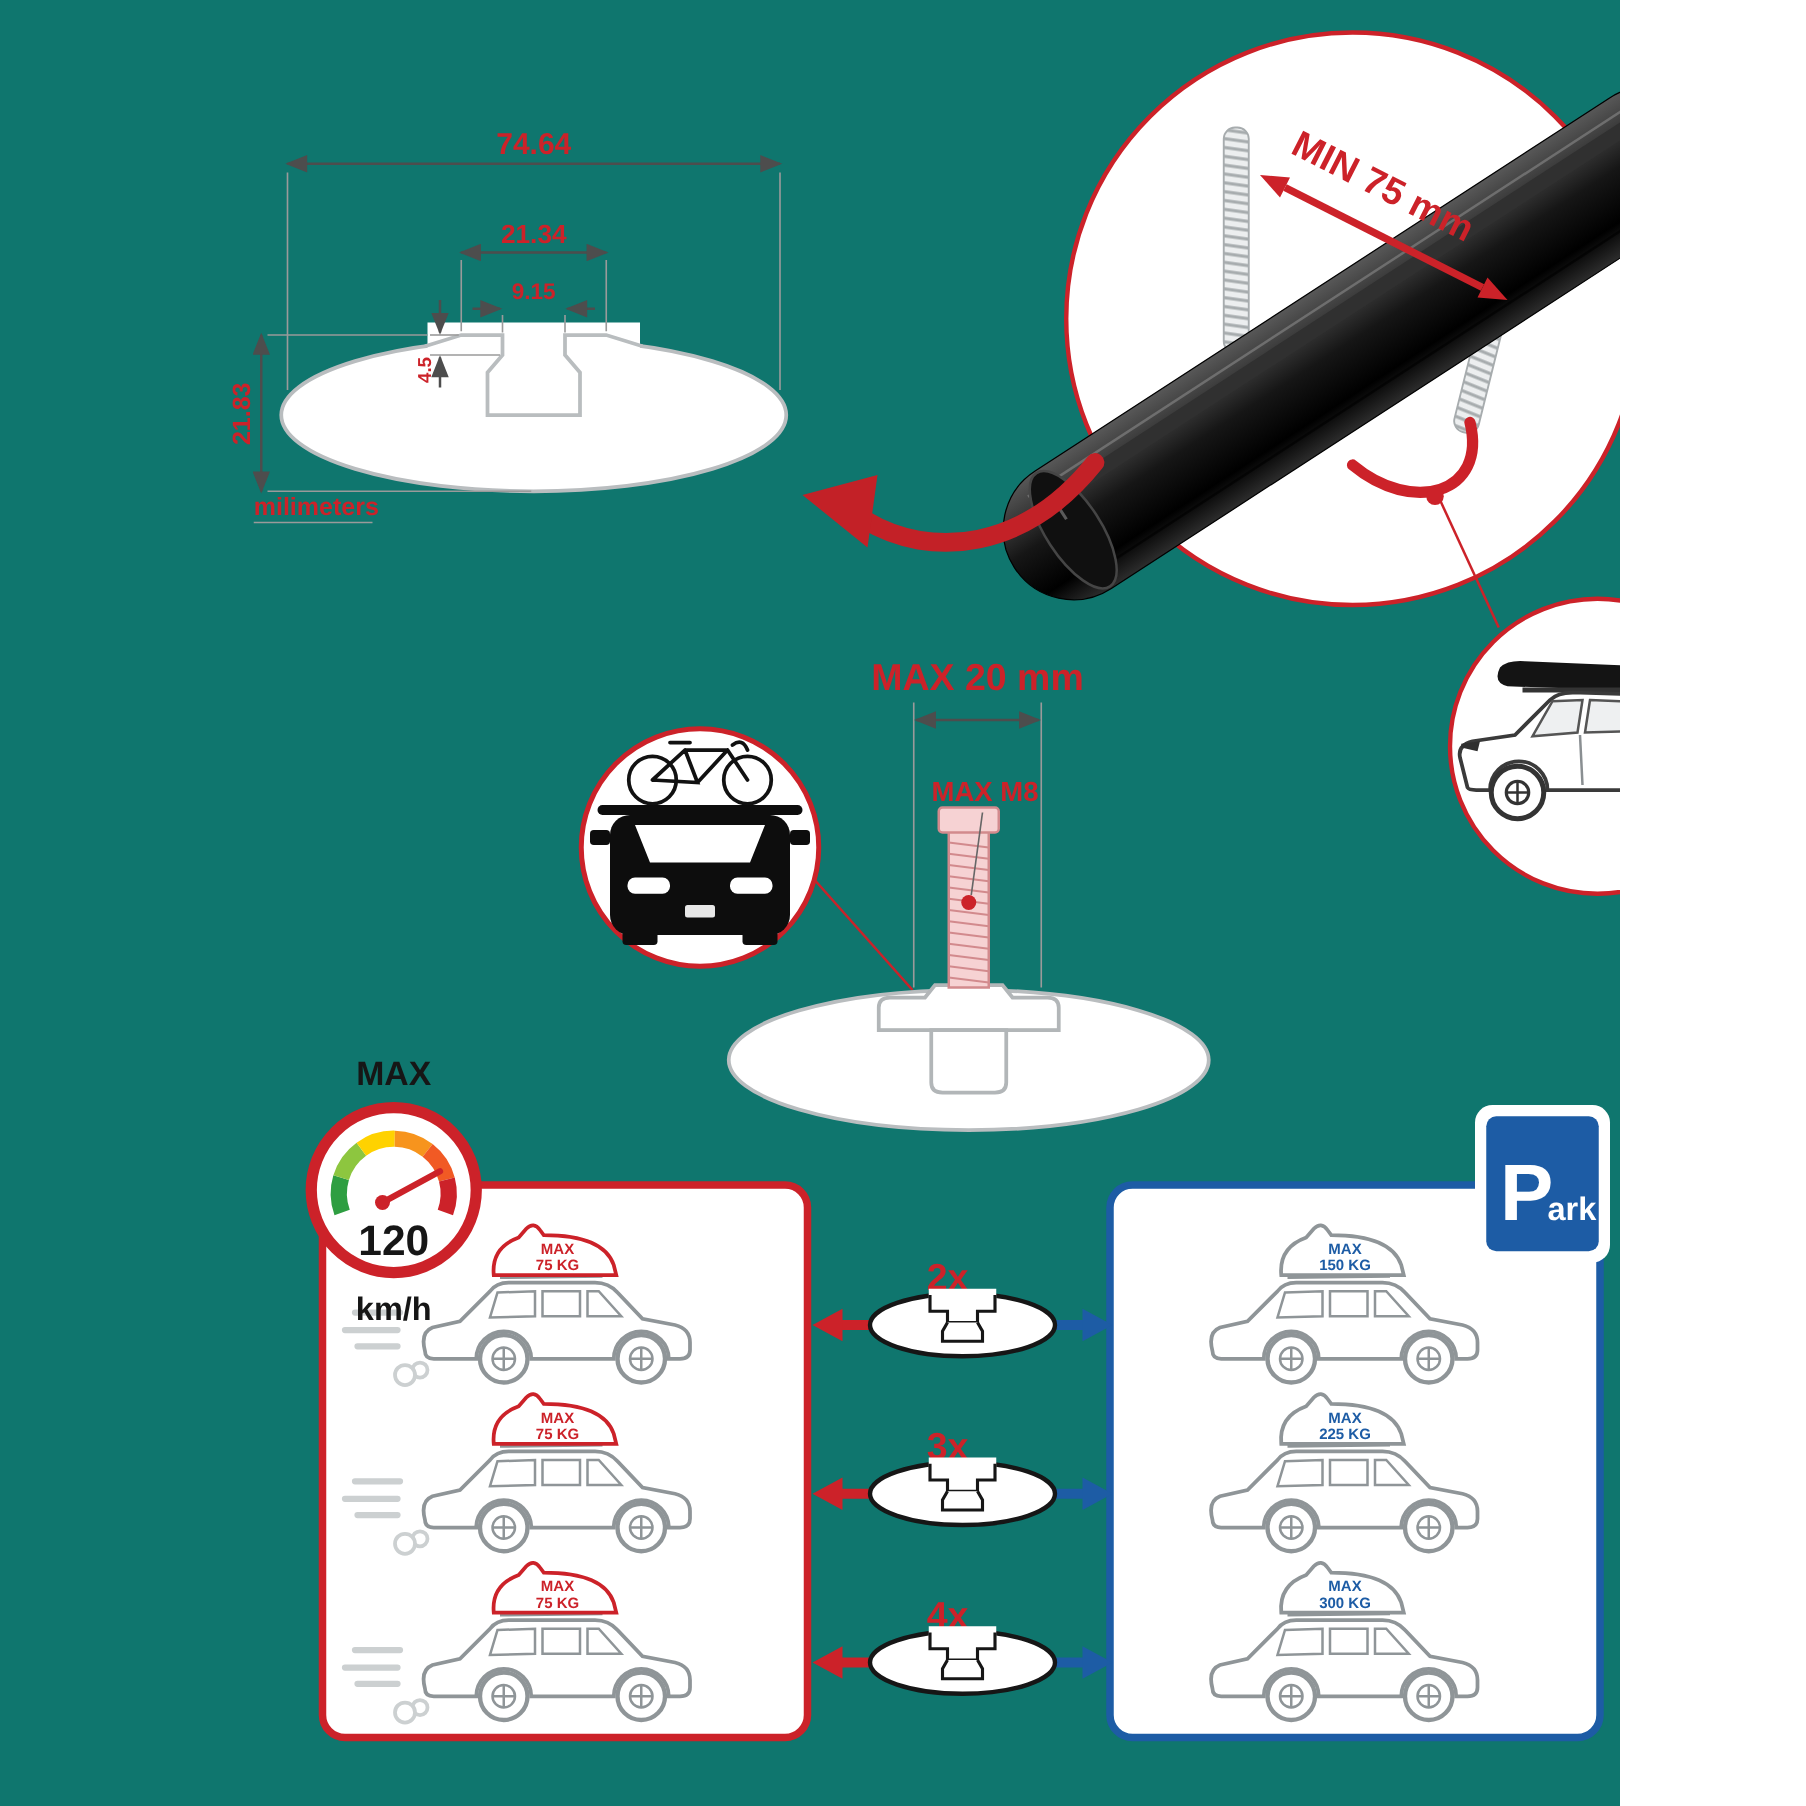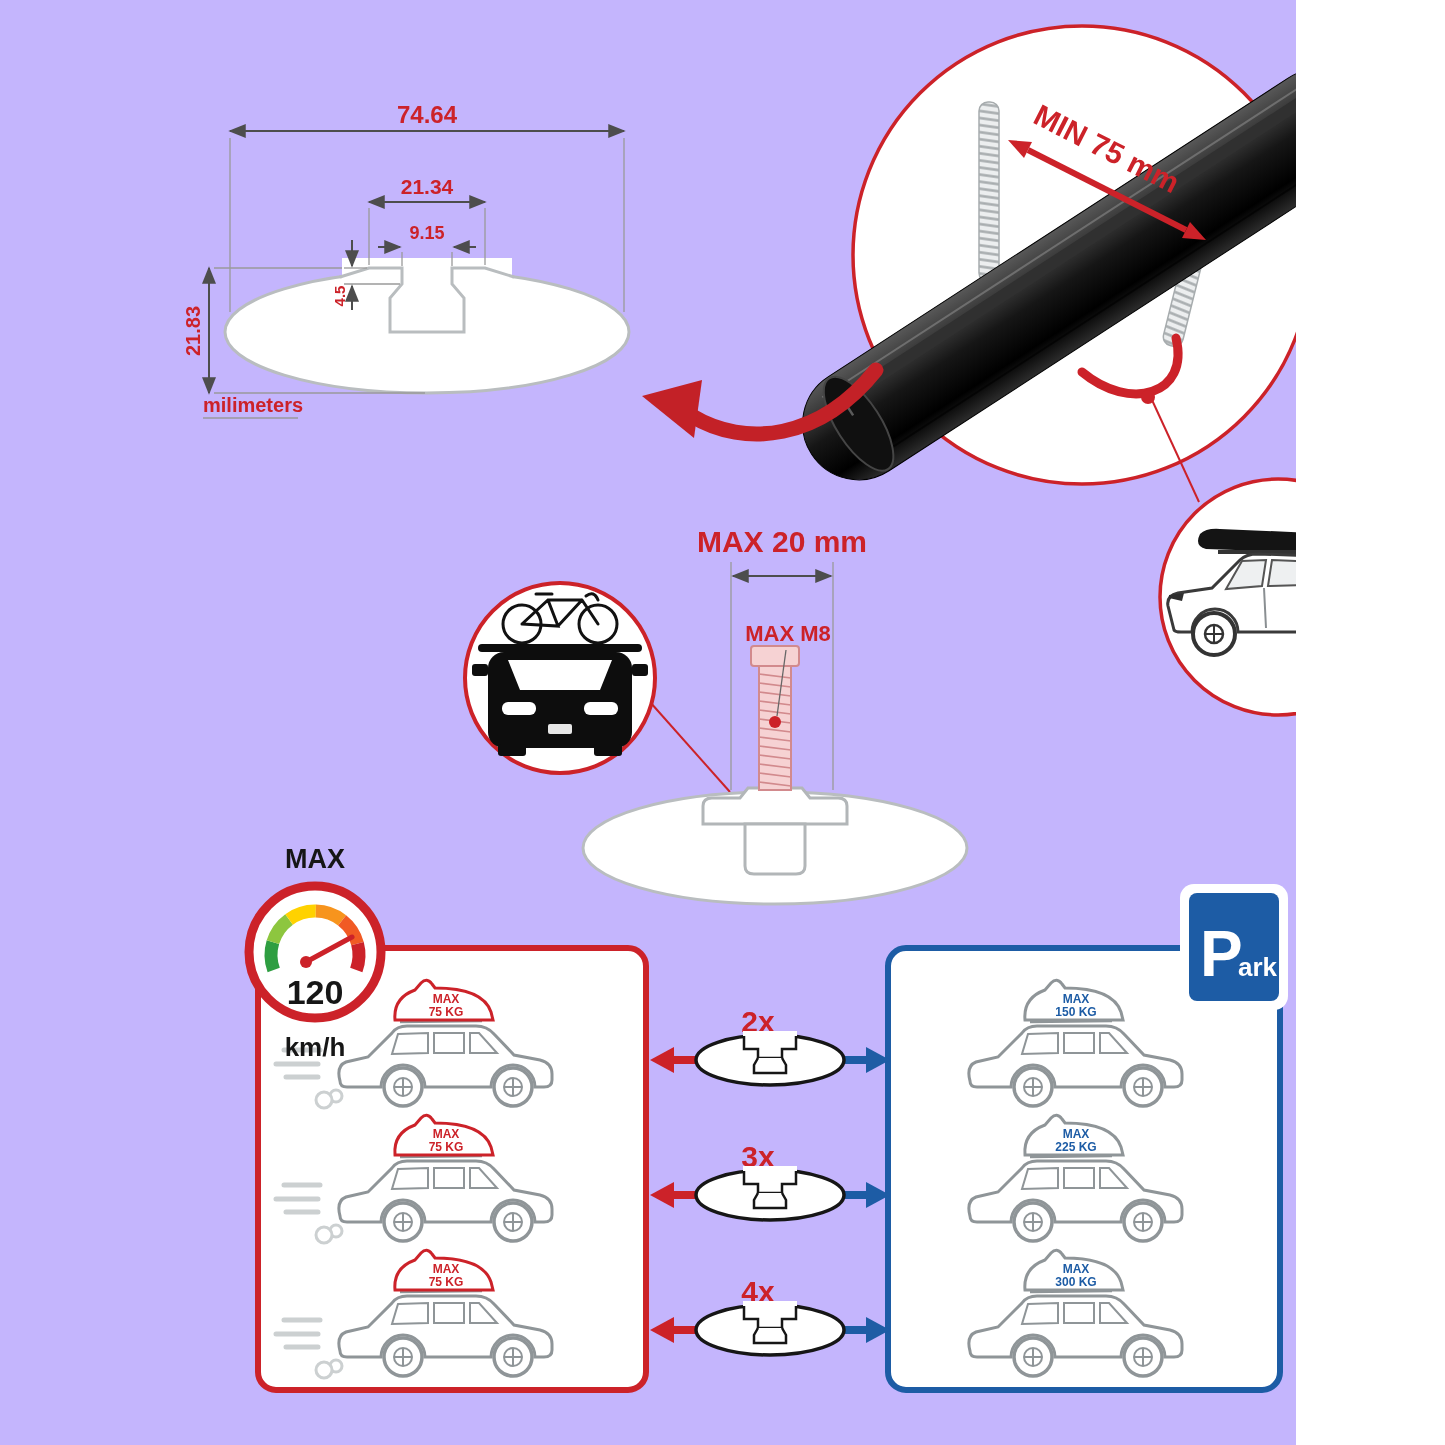--- a/index.html
+++ b/index.html
@@ -1,16 +1,16 @@
 <!DOCTYPE html>
 <html><head>
 <meta charset="utf-8">
 <style>
   html,body{margin:0;padding:0;background:#fff;}
-  .canvas{position:relative;width:1296px;height:1445px;background:#c4b5fd;overflow:hidden;}
+  .canvas{position:relative;width:1296px;height:1445px;background:#0f766e;overflow:hidden;}
   svg{position:absolute;left:0;top:0;}
   svg text{font-family:"Liberation Sans",sans-serif;}
   .dim-label{fill:#cc2229;font-weight:bold;}
   .count-label{fill:#cc2229;font-weight:bold;font-size:30px;}
   .bag-text-red{fill:#cc2229;font-weight:bold;font-size:12px;}
   .bag-text-blue{fill:#1d5ca5;font-weight:bold;font-size:12px;}
   .black-label{fill:#161616;font-weight:bold;}
 </style>
 </head>
 <body>

